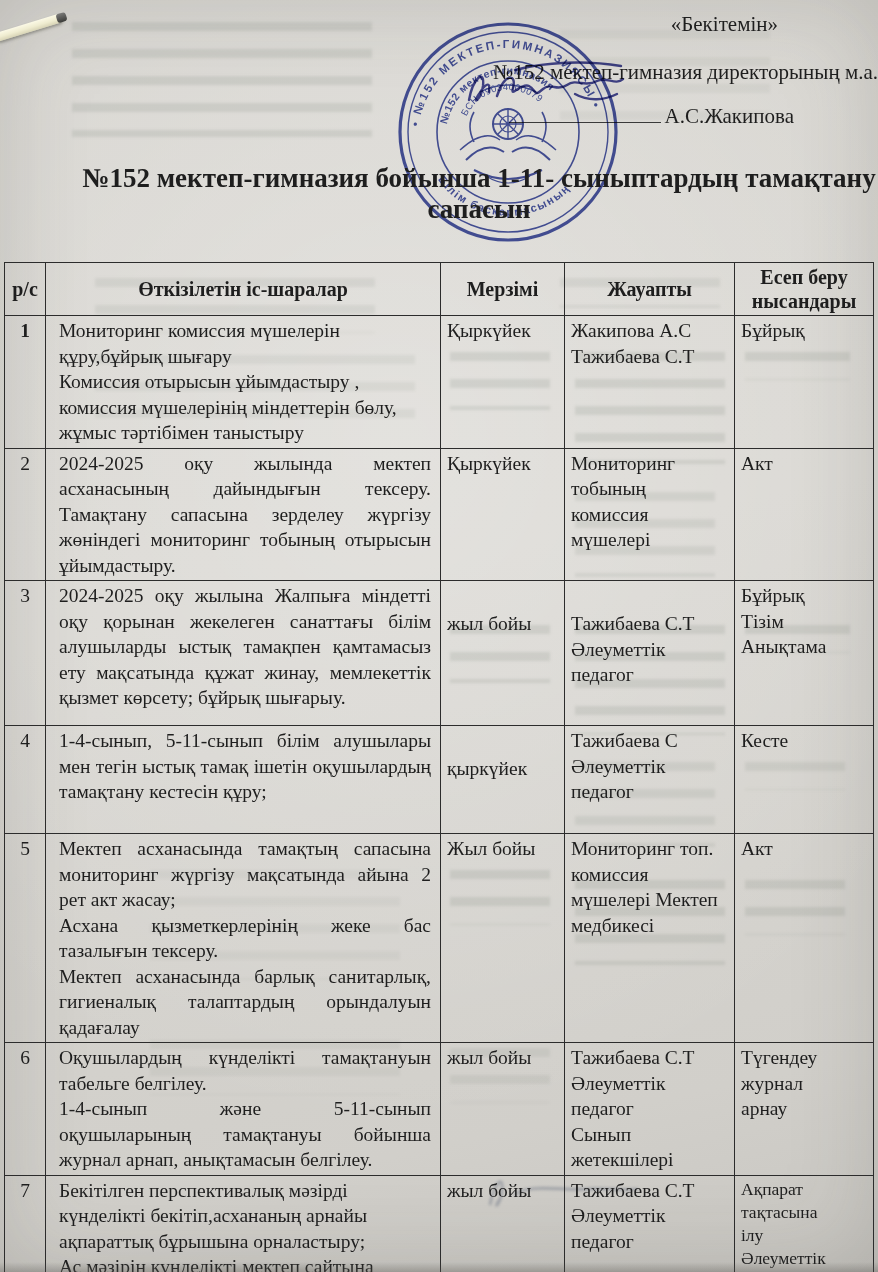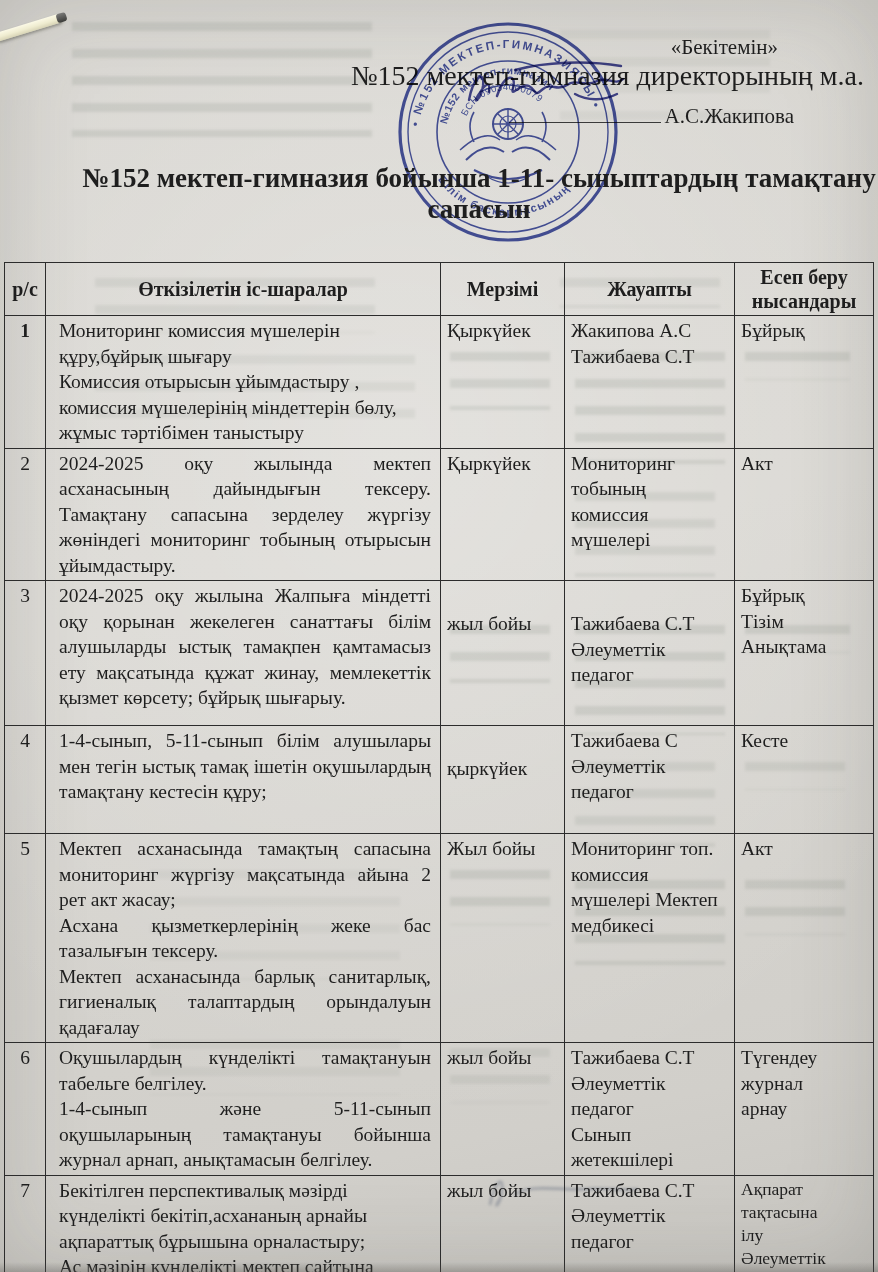--- a/index.html
+++ b/index.html
@@ -16,22 +16,22 @@
     transform:rotate(-17deg);border-radius:5px;
     background:linear-gradient(180deg,#fbf9e6 0%,#efecd0 55%,#d8d4b6 100%);
     box-shadow:0 2px 3px rgba(70,70,60,.45);}
   .pen::after{content:"";position:absolute;right:-4px;top:0;width:10px;height:9px;
     border-radius:3px;background:linear-gradient(180deg,#7a7a78,#3c3c3a);}
   
   .ghost{position:absolute;filter:blur(1.4px);opacity:.5;pointer-events:none;
     background:repeating-linear-gradient(180deg,rgba(104,116,104,.30) 0 9px,rgba(0,0,0,0) 9px 27px);}
   .ghost-sig{position:absolute;filter:blur(1.8px);opacity:.45;pointer-events:none;}
   
-  .approval-label{position:absolute;top:35px;right:100px;font-size:21px;}
-  .director-line{position:absolute;top:60px;right:14px;font-size:28px;}
+  .approval-label{position:absolute;top:12px;right:100px;font-size:21px;}
+  .director-line{position:absolute;top:60px;right:0;font-size:21px;}
   .signer-row{position:absolute;top:88px;right:84px;font-size:21px;margin-top:16px;}
   .sig-underline{display:inline-block;width:152px;border-bottom:1.6px solid #3a3a3a;
     vertical-align:baseline;height:18px;margin-right:4px;}
   
   .title-block{position:absolute;top:163px;left:0;width:878px;text-align:center;
     font-weight:bold;font-size:27px;line-height:31px;padding-left:40px;}
   
   .stamp{position:absolute;left:396px;top:20px;width:224px;height:224px;
     mix-blend-mode:multiply;opacity:.88;}
   

